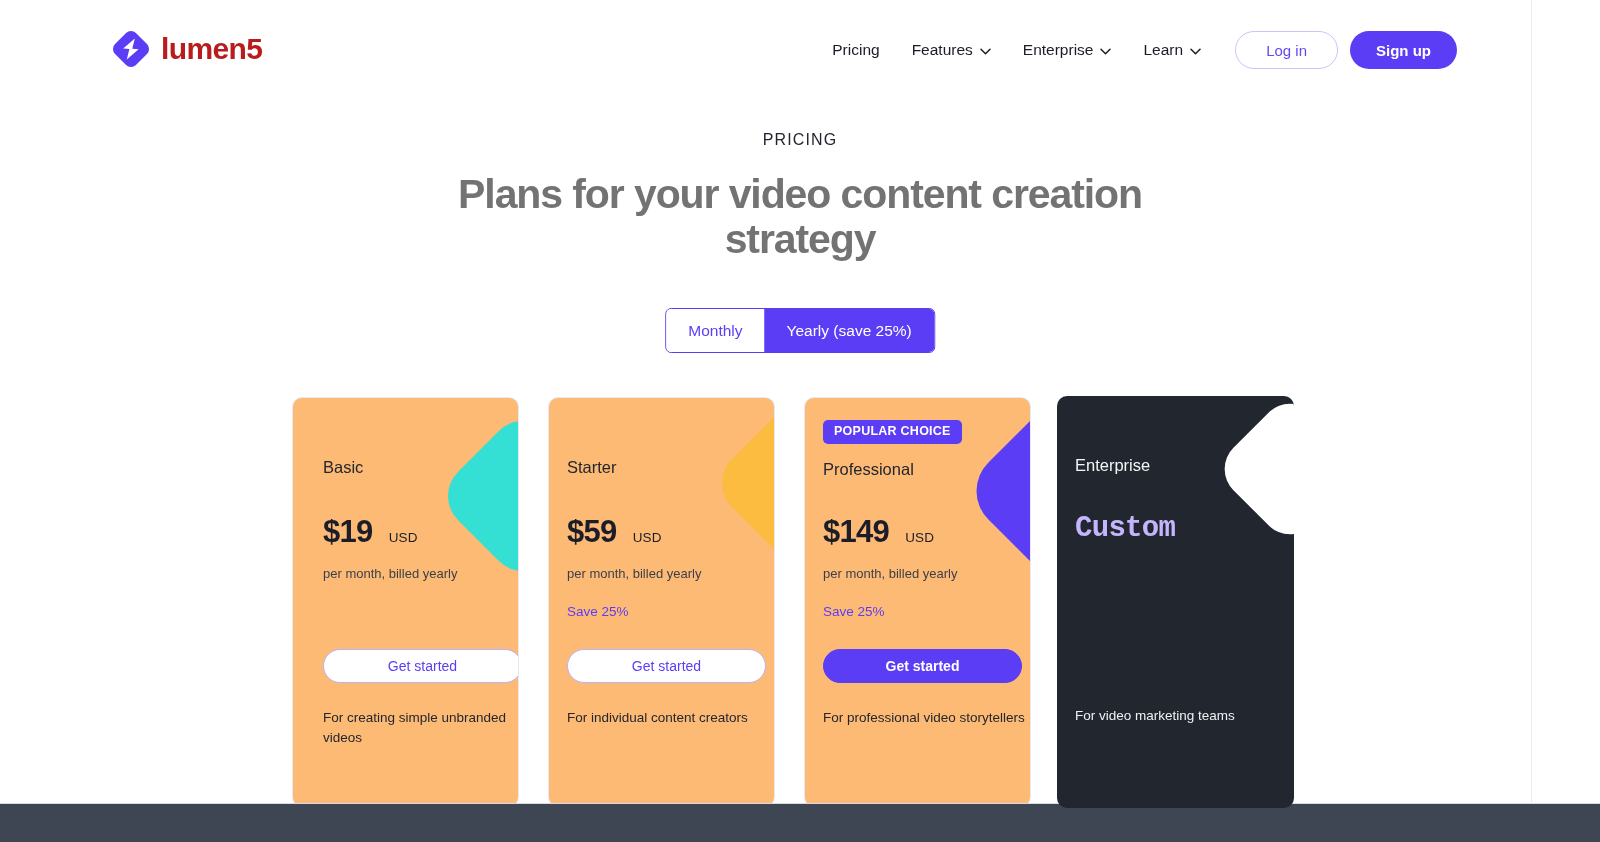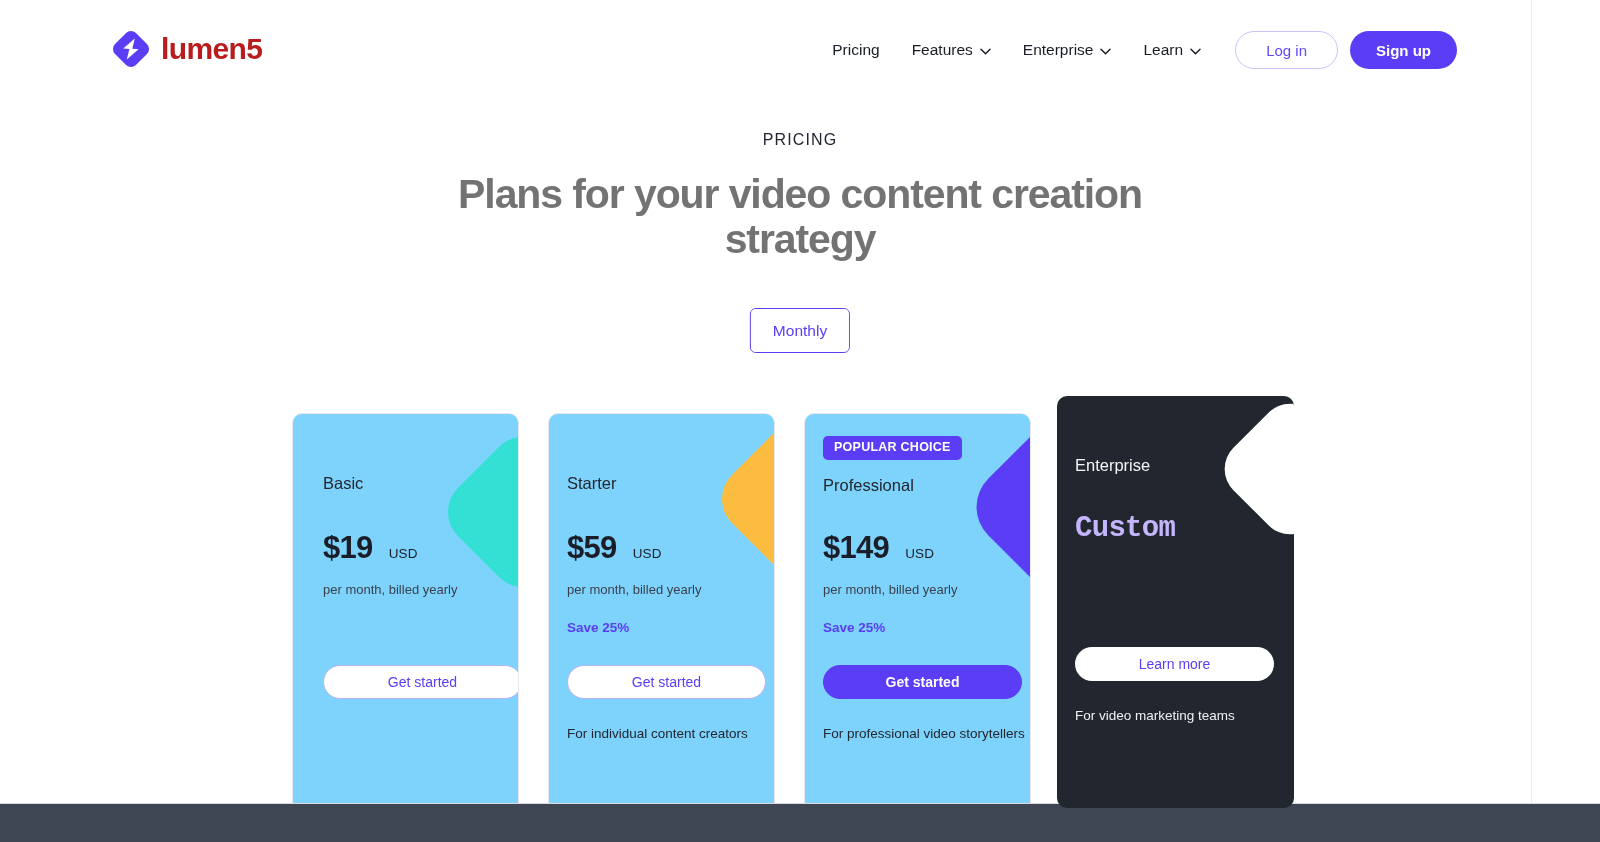--- a/index.html
+++ b/index.html
@@ -59,23 +59,23 @@
   .toggle-opt {
     height: 43px; display: flex; align-items: center; justify-content: center;
     font-size: 15.5px; font-family: inherit; cursor: pointer; border: none; background: #fff;
     color: #5b3df5; padding: 0 22px; white-space: nowrap;
   }
   .toggle-opt.active { background: #5b3df5; color: #fff; }
 
   
   .cards { position: absolute; top: 397px; left: 292px; }
   .card {
-    position: absolute; top: 16px;
+    position: absolute; top: 0;
     width: 227px; height: 410px;
-    background: #7dd3fc; border: 1px solid #e7e9ef; border-radius: 10px;
+    background: #fdba74; border: 1px solid #e7e9ef; border-radius: 10px;
     overflow: hidden;
   }
   .card.c1 { left: 0px; padding-left: 12px; }
   .card.c2 { left: 256px; }
   .card.c3 { left: 512px; }
   .card.c4 {
     left: 765px; top: -1px; width: 237px; height: 412px;
     background: #22262f; border: none; border-radius: 10px; z-index: 5;
   }
 
@@ -101,21 +101,21 @@
   .plan-name { position: absolute; top: 60px; left: 18px; font-size: 16.5px; color: #23262f; }
   .card.c3 .plan-name { top: 62px; }
   .card.c4 .plan-name { top: 60px; color: #f4f5f7; }
 
   .price-row { position: absolute; top: 118px; left: 18px; display: flex; align-items: baseline; gap: 16px; }
   .price { font-size: 31px; font-weight: 700; letter-spacing: -0.7px; color: #1b1e29; line-height: 1; }
   .price-cur { font-size: 13.5px; font-weight: 400; letter-spacing: 0.2px; color: #1b1e29; }
   .card.c4 .price { font-size: 29px; color: #c4b5fd; font-family: Liberation Mono, monospace; }
 
   .period { position: absolute; top: 168px; left: 18px; font-size: 13px; color: #3b3f4c; }
-  .savings { position: absolute; top: 206px; left: 18px; font-size: 13.5px; color: #5b3df5; font-weight: bold; }
+  .savings { position: absolute; top: 206px; left: 18px; font-size: 13.5px; color: #5b3df5; }
 
   .cta {
     position: absolute; top: 251px; left: 18px; width: 199px; height: 34px;
     border-radius: 999px; font-size: 14px; font-family: inherit; cursor: pointer;
     display: flex; align-items: center; justify-content: center;
     border: 1px solid #b9b1fa; background: #fff; color: #5b3df5;
   }
   .cta.solid { background: #5b3df5; color: #fff; border-color: #5b3df5; font-weight: 700; }
   .cta.light { background: #fff; color: #5b3df5; border: none; }
 
@@ -175,34 +175,36 @@
       <button class="btn-login">Log in</button>
       <button class="btn-signup">Sign up</button>
     </div>
   </div>
 
   <div class="eyebrow">PRICING</div>
   <h1 class="headline">Plans for your video content creation strategy</h1>
 
   <div class="toggle">
     <button class="toggle-opt">Monthly</button>
+    <button class="toggle-opt active">Yearly (save 25%)</button>
   </div>
 
   <div class="cards">
 
     <div class="card c1">
       <div class="blob teal"></div>
       <div class="card-inner">
         <div class="plan-name">Basic</div>
         <div class="price-row">
           <span class="price">$19</span>
           <span class="price-cur">USD</span>
         </div>
         <div class="period">per month, billed yearly</div>
         <button class="cta">Get started</button>
+        <div class="blurb">For creating simple unbranded videos</div>
       </div>
     </div>
 
     <div class="card c2">
       <div class="blob orange"></div>
       <div class="card-inner">
         <div class="plan-name">Starter</div>
         <div class="price-row">
           <span class="price">$59</span>
           <span class="price-cur">USD</span>
@@ -230,21 +232,20 @@
       </div>
     </div>
 
     <div class="card c4">
       <div class="blob white"></div>
       <div class="card-inner">
         <div class="plan-name">Enterprise</div>
         <div class="price-row">
           <span class="price">Custom</span>
         </div>
-        <button class="cta light">Learn more</button>
         <div class="blurb">For video marketing teams</div>
       </div>
     </div>
 
   </div>
 
   <div class="page-seam"></div>
   <div class="bottom-bar-top"></div>
   <div class="bottom-bar"></div>
 

